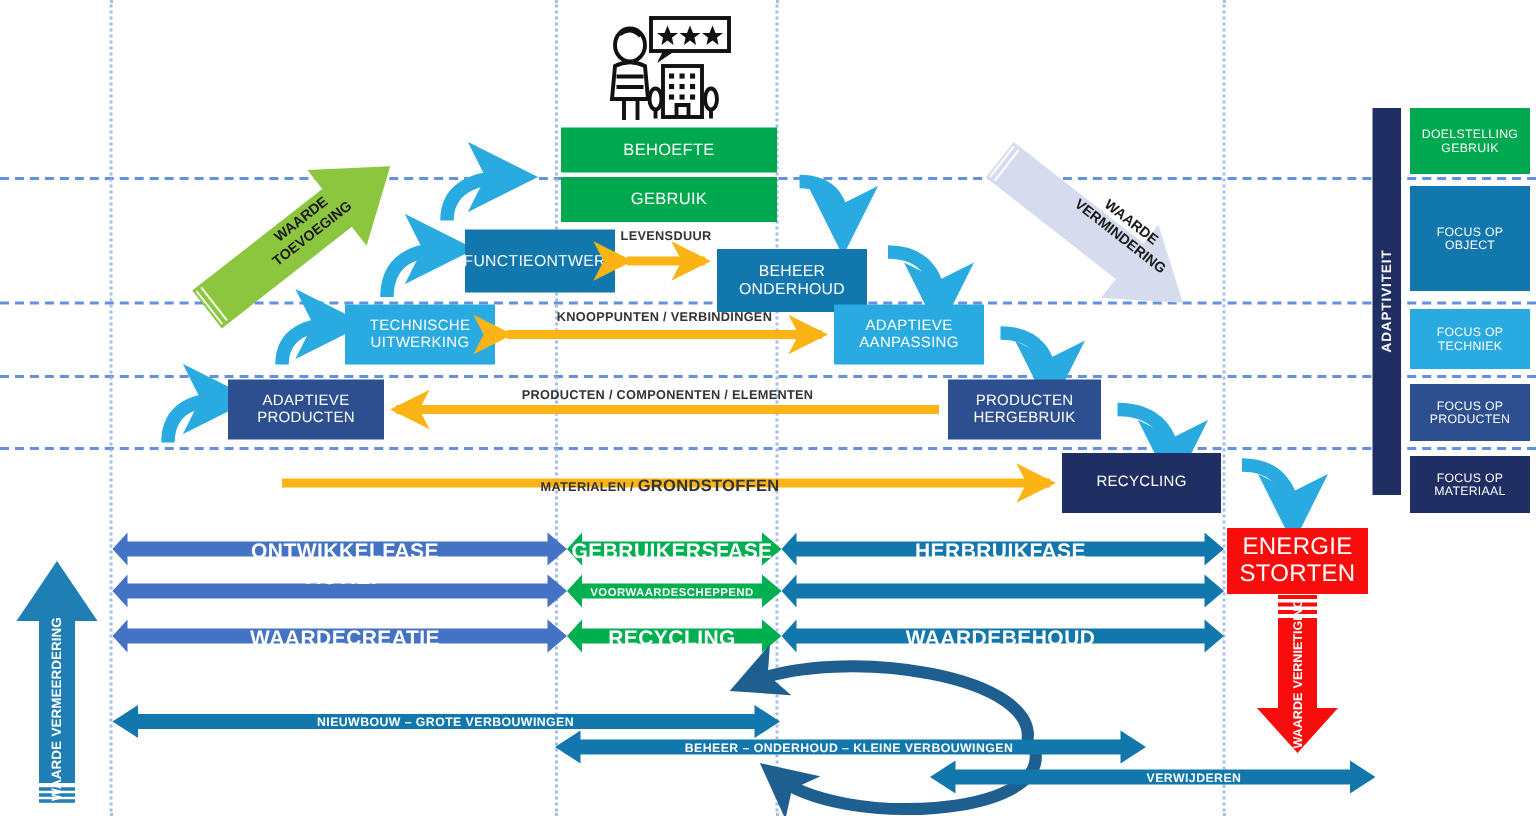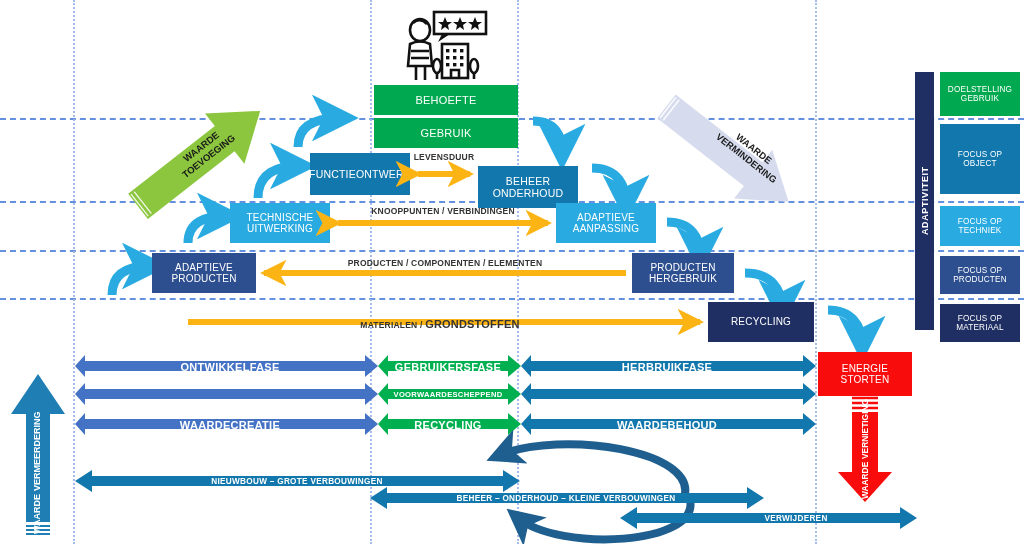--- a/index.html
+++ b/index.html
@@ -23,21 +23,21 @@
 
   .lbl{position:absolute;color:#333;font-size:8.5px;font-weight:600;letter-spacing:.2px;
        white-space:nowrap;text-align:center;}
 
   .vtext{position:absolute;writing-mode:vertical-rl;transform:rotate(180deg);
          display:flex;align-items:center;justify-content:center;
          color:#fff;font-weight:bold;}
 
   .barlabel{position:absolute;width:100%;top:0;height:100%;display:flex;
             align-items:center;justify-content:center;color:#fff;font-weight:bold;
-            font-size:11px;letter-spacing:.3px;white-space:nowrap;}
+            font-size:14px;letter-spacing:.3px;white-space:nowrap;}
 
   .arrowwrap{position:absolute;}
   svg{display:block;overflow:visible;}
   .ic{position:absolute;}
 </style>
 </head>
 <body>
 
 <div id="stage">
 
@@ -176,21 +176,21 @@
   </div>
   <div class="box navy-m" style="left:632px;top:253px;width:102px;height:40px;font-size:10px;flex-direction:column;">
     <span>PRODUCTEN</span>
     <span>HERGEBRUIK</span>
   </div>
 
   <div class="box navy-d" style="left:708px;top:302px;width:106px;height:40px;font-size:10px;">
     <span>RECYCLING</span>
   </div>
 
-  <div class="box red" style="left:818px;top:352px;width:94px;height:44px;font-size:10px;flex-direction:column;">
+  <div class="box red" style="left:818px;top:352px;width:94px;height:44px;font-size:16px;flex-direction:column;">
     <span>ENERGIE</span>
     <span>STORTEN</span>
   </div>
 
   <svg class="gl" style="left:0;top:0;" width="1024" height="544">
     <defs>
       <marker id="yl" viewBox="0 0 10 10" refX="8.5" refY="5" markerWidth="4.4" markerHeight="4.4" orient="auto">
         <path d="M0,0 L10,5 L0,10 L2.6,5 z" fill="#fcb415"></path>
       </marker>
     </defs>

